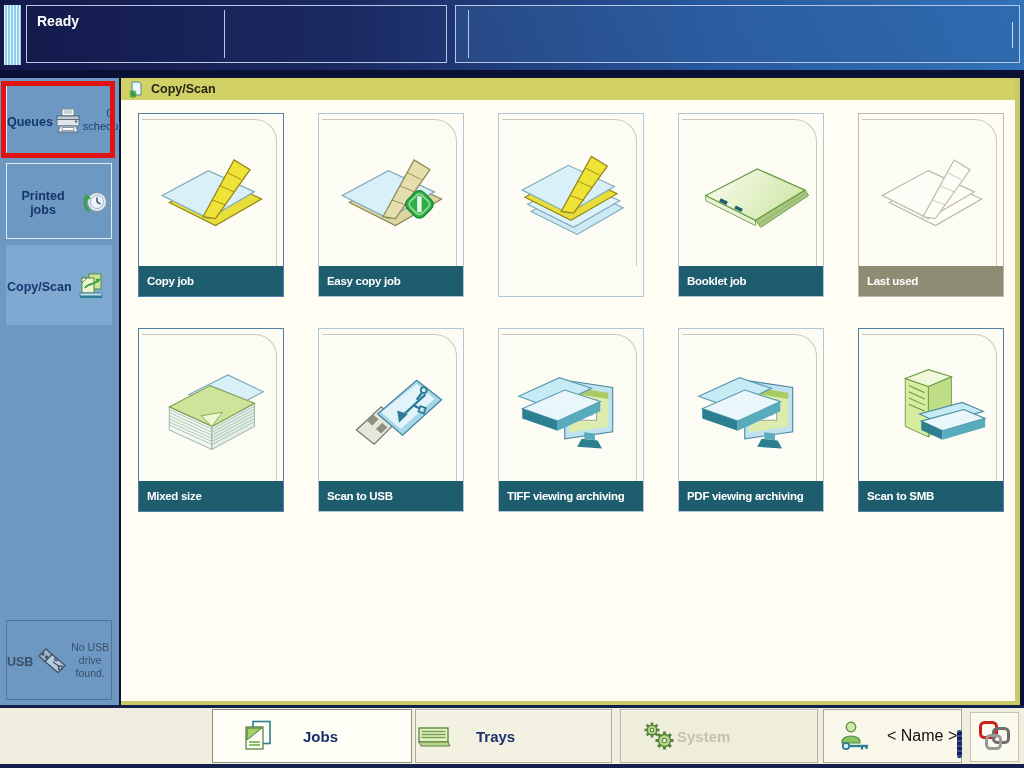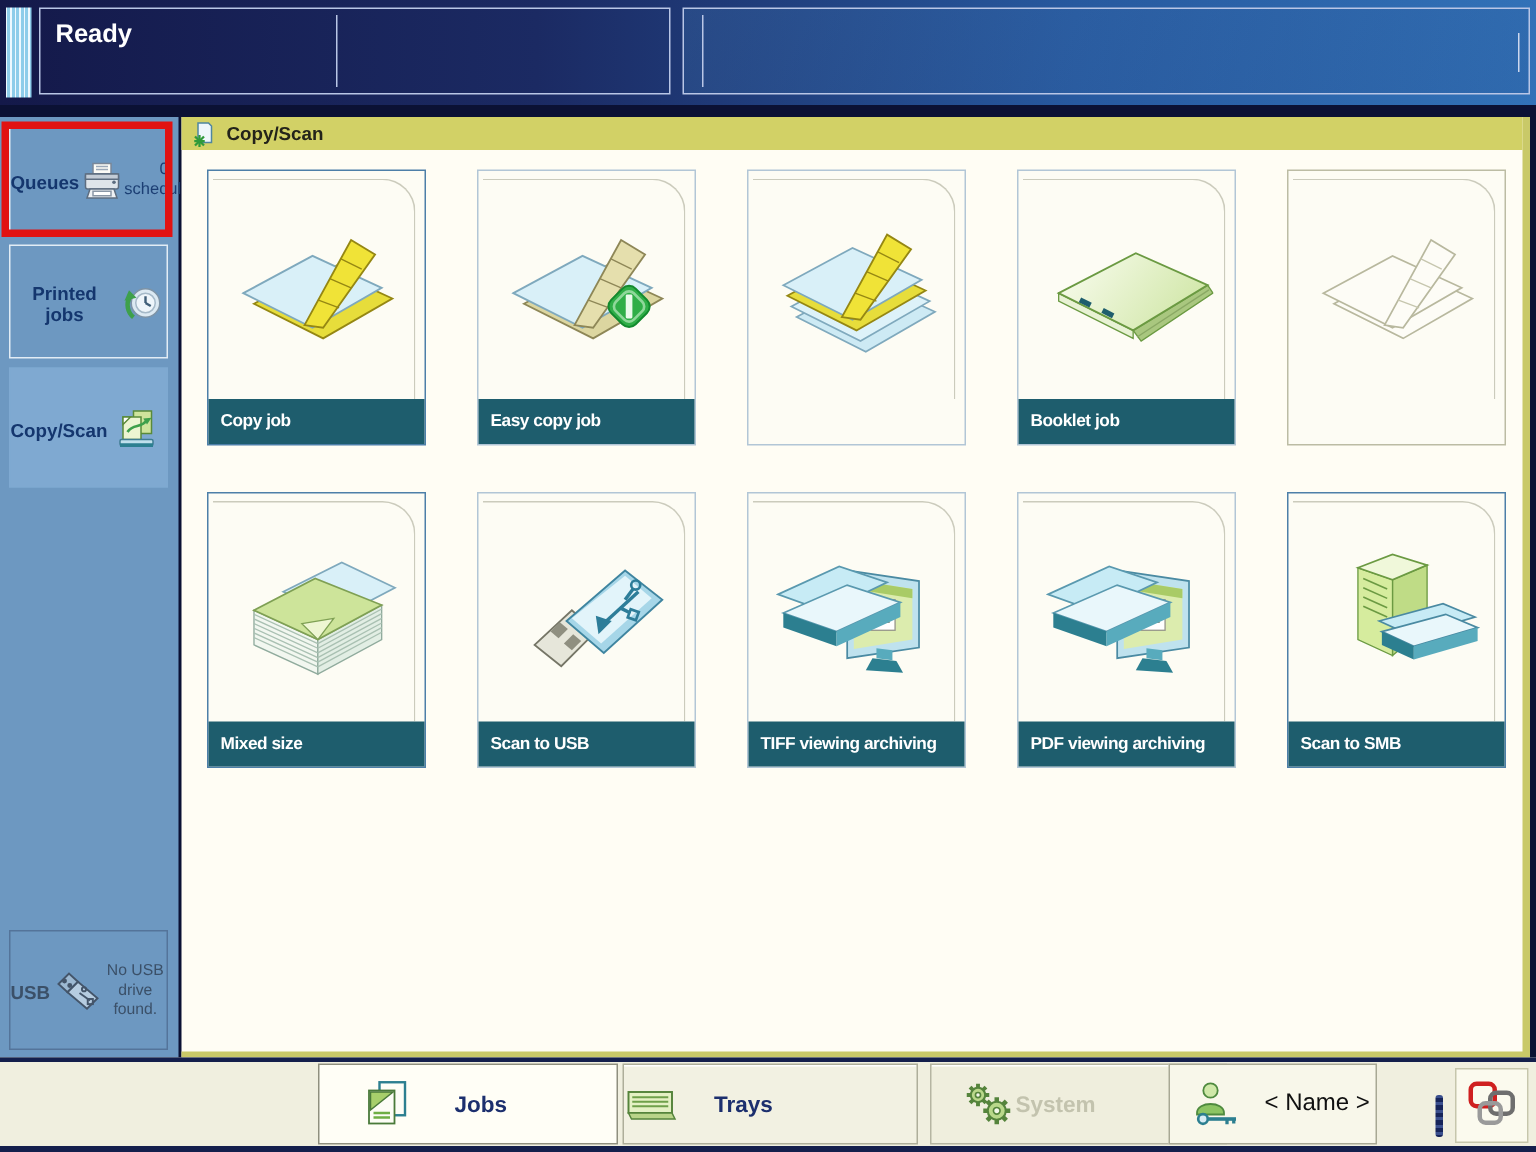--- a/index.html
+++ b/index.html
@@ -14,21 +14,21 @@
   
   .topbar{position:absolute;left:0;top:0;width:1024px;height:70px;
     background:linear-gradient(90deg,#14194a 0%,#1b2a63 35%,#27599f 70%,#3272b8 100%)}
   .stripes{position:absolute;left:4px;top:5px;width:17px;height:60px;
     background:repeating-linear-gradient(90deg,#eef9ff 0,#eef9ff 1px,#8ecdea 1px,#8ecdea 3px)}
   .tpanel{position:absolute;top:5px;height:58px;border:1px solid #b9c6e6;box-sizing:border-box}
   .tp1{left:26px;width:421px}
   .tp2{left:455px;width:565px;background:linear-gradient(135deg,rgba(70,130,190,.25),rgba(30,60,120,.15))}
   .tp-div{position:absolute;top:4px;bottom:4px;width:1px;background:#b9c6e6}
   .tick{position:absolute;right:6px;top:16px;height:26px;width:1px;background:#cdd8ee}
-  .ready{position:absolute;left:10px;top:7px;color:#ffffff;font-weight:bold;font-size:17px}
+  .ready{position:absolute;left:10px;top:7px;color:#ffffff;font-weight:bold;font-size:14px}
 
   
   .sidebar{position:absolute;left:0;top:78px;width:119px;height:627px;background:#6d98c1}
   .side-item{position:absolute;left:6px;width:106px;box-sizing:border-box;
     border:1px solid #e2ecf5;text-align:center;color:#14366e;cursor:pointer;
     display:flex;align-items:center}
   .side-item .si-label{font-weight:bold;font-size:12.5px;padding-top:3px}
   .side-item .si-sub{font-size:11px;line-height:13px;color:#1c3f74}
   .side-item .icon{margin:3px auto 1px}
   .si-queues{top:6px;height:72px}
@@ -65,21 +65,21 @@
     border-top:3px solid #141f4c;border-bottom:4px solid #141f4c;box-sizing:border-box}
   .tab{position:absolute;top:1px;height:54px;box-sizing:border-box;display:flex;align-items:center;cursor:pointer}
   .tab .tab-label{font-weight:bold;font-size:15px;color:#1c2f6e;white-space:nowrap}
   .tab.active{background:#fffef6;border:1px solid #8f8f7e}
   .tab.normal{background:#f2f1e2;border:1px solid #aeae9a;box-shadow:inset 0 1px 0 #ffffff}
   .tab.disabled{background:#efeedd;border:1px solid #b5b5a2;cursor:default;box-shadow:inset 0 1px 0 #ffffff}
   .tab.disabled .tab-label{color:#c3c3ae}
   .tab-jobs{left:212px;width:200px;padding-left:28px;gap:26px}
   .tab-trays{left:415px;width:197px;gap:24px}
   .tab-system{left:620px;width:198px;padding-left:20px;}
-  .user-btn{left:779px;width:139px;padding-left:14px;gap:13px;background:#f8f7ea;border:1px solid #a8a894}
+  .user-btn{left:823px;width:139px;padding-left:14px;gap:13px;background:#f8f7ea;border:1px solid #a8a894}
   .user-btn .user-label{font-size:16px;color:#101010;white-space:nowrap}
   .grip{position:absolute;left:957px;top:22px;width:5px;height:28px;border-radius:2px;
     background:repeating-linear-gradient(180deg,#3a4f8e 0 2px,#16245a 2px 5px)}
   .switch-btn{position:absolute;left:970px;top:4px;width:47px;height:48px;background:#fbfaee;
     border:1px solid #c6c6ac;display:flex;align-items:center;justify-content:center;cursor:pointer}
 </style>
 </head>
 <body>
 
 <div class="topbar">
@@ -244,20 +244,21 @@
  <g fill="#fdfcf6" stroke="#b8b89e" stroke-width="1.3">
  <polygon points="18,66 70,38 122,62 70,92"></polygon>
  <polygon points="10,58 62,30 114,54 62,84"></polygon>
  <polygon points="56,82 91,18 109,29 70,84"></polygon>
               </g>
  <line x1="66" y1="63" x2="82" y2="69" stroke="#c6c6ae"></line>
  <line x1="75" y1="47" x2="91" y2="54" stroke="#c6c6ae"></line>
  <line x1="83" y1="32" x2="99" y2="40" stroke="#c6c6ae"></line>
             </svg></span>
         </div>
+        <div class="tile-label">Last used</div>
       </div>
       <div class="tile highlighted">
         <div class="tile-art">
           <div class="tile-corner"></div>
           <span class="icon"><svg width="116" height="94" viewBox="0 0 130 106">
  <polygon points="18,54 18,80 66,102 66,76" fill="#f2f7f0" stroke="#90ab9d"></polygon>
  <polygon points="66,76 114,50 114,76 66,102" fill="#e2eee4" stroke="#90ab9d"></polygon>
  <g stroke="#a9c0b2">
   <line x1="18" y1="57" x2="66" y2="79"></line>
                 <line x1="18" y1="60.5" x2="66" y2="82.5"></line>

